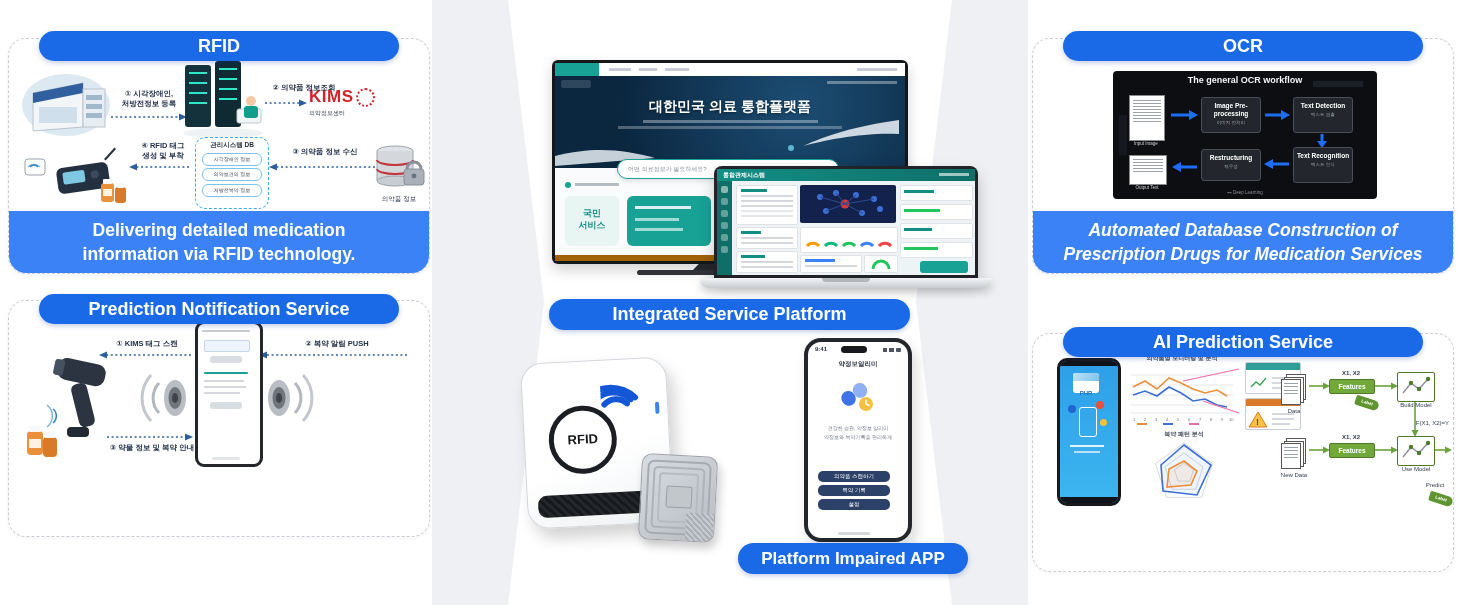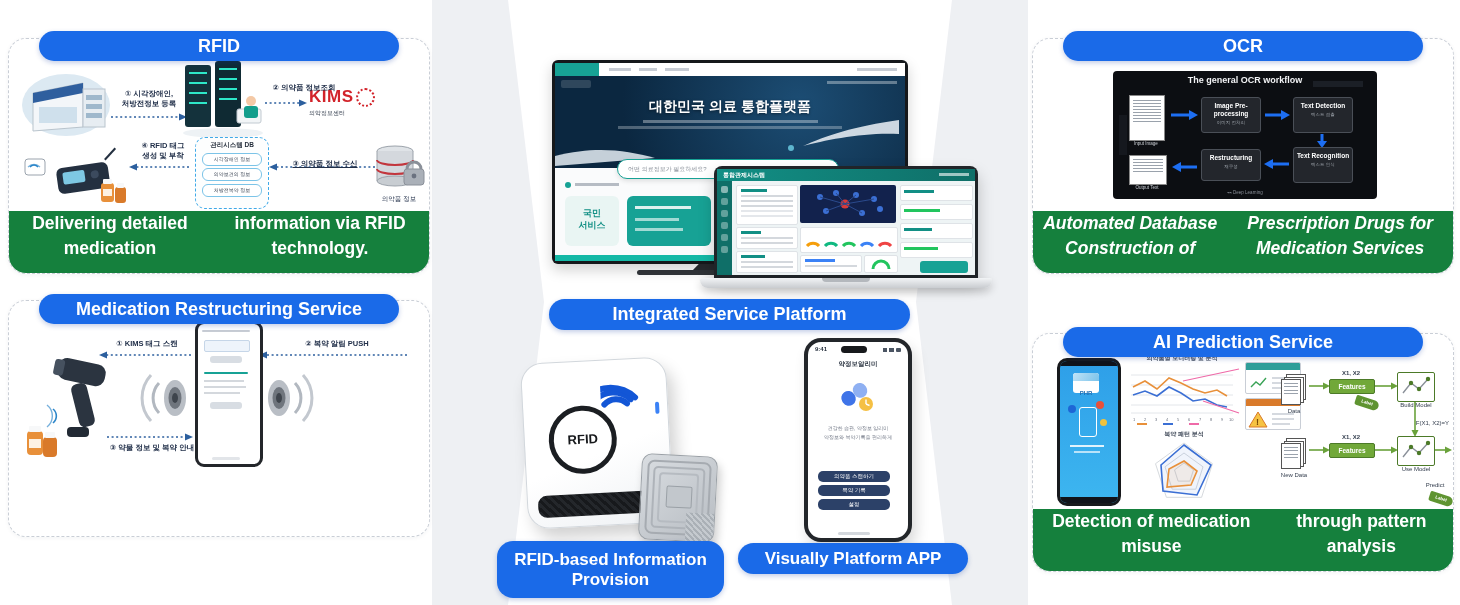--- a/index.html
+++ b/index.html
@@ -4,21 +4,21 @@
 <style>
   html,body{margin:0;padding:0;background:#fff;}
   body{font-family:"Liberation Sans","DejaVu Sans",sans-serif;}
   .stage{position:relative;width:1460px;height:605px;background:#fff;overflow:hidden;}
   .abs{position:absolute;}
   
   .chev{position:absolute;top:0;left:0;z-index:0;}
   
   .panel{position:absolute;background:#fff;border:1.6px dashed #c9ced6;border-radius:18px;z-index:2;box-shadow:0 1px 4px rgba(20,30,50,.05);}
   .pill{position:absolute;background:#1a6ae8;color:#fff;font-weight:bold;text-align:center;border-radius:17px;z-index:4;display:flex;align-items:center;justify-content:center;line-height:1.15;box-shadow:0 2px 5px rgba(20,60,160,.25);}
-  .cap{position:absolute;left:0;right:0;bottom:0;background:#15803d;border-radius:0 0 17px 17px;color:#fff;font-weight:bold;font-size:17.5px;line-height:1.4;text-align:center;display:flex;flex-direction:row;justify-content:center;}
+  .cap{position:absolute;left:0;right:0;bottom:0;background:#3b82f6;border-radius:0 0 17px 17px;color:#fff;font-weight:bold;font-size:17.5px;line-height:1.4;text-align:center;display:flex;flex-direction:column;justify-content:center;}
   .lbl{position:absolute;font-size:7.5px;font-weight:bold;color:#22304a;text-align:center;line-height:1.3;z-index:3;}
   
   .dbbox{position:absolute;border:1.4px dashed #3fa9e8;border-radius:10px;background:#fdfefe;text-align:center;z-index:3;}
   .dbbox .t{font-size:6.5px;font-weight:bold;color:#1f2937;margin-top:3px;}
   .dbpill{width:58px;height:11px;margin:2.5px auto 0;border:1px solid #7cc4e8;border-radius:6px;font-size:5px;color:#374151;line-height:11px;background:#fff;}
   
   .ocrbox{position:absolute;background:#23262c;border:1px solid #4a4f57;border-radius:3px;color:#fff;text-align:center;z-index:2;}
   .ocrbox .en{font-size:6.5px;font-weight:bold;line-height:1.25;padding-top:4px;}
   .ocrbox .ko{font-size:4.5px;color:#9aa0a8;margin-top:2px;}
   .doc{position:absolute;background:#fff;border:1px solid #888;}
@@ -127,21 +127,21 @@
       <span>생성 및 부착</span>
     </div>
 
     <div class="dbbox" style="left:186px;top:98px;width:72px;height:70px;">
       <div class="t">관리시스템 DB</div>
       <div class="dbpill">시각장애인 정보</div>
       <div class="dbpill">의약보건의 정보</div>
       <div class="dbpill">처방전복약 정보</div>
     </div>
 
-    <div class="lbl" style="left:268px;top:120px;width:96px;text-decoration:underline;"><span>③ 의약품 정보 수신</span></div>
+    <div class="lbl" style="left:268px;top:108px;width:96px;"><span>③ 의약품 정보 수신</span></div>
 
     <svg class="abs" style="left:364px;top:104px;" width="52" height="50">
       <g stroke="#9ca3ab">
           <ellipse cx="22" cy="8" rx="18" ry="5" fill="#dfe3e7"></ellipse>
           <rect x="4" y="8" width="36" height="30" fill="#d4d8dd" stroke="none"></rect>
           <line x1="4" y1="8" x2="4" y2="38"></line>
           <line x1="40" y1="8" x2="40" y2="38"></line>
         </g>
       <path d="M4,17 a18,5 0 0 0 36,0" fill="none" stroke="#c2363d" stroke-width="2"></path>
       <path d="M4,26 a18,5 0 0 0 36,0" fill="none" stroke="#c2363d" stroke-width="2"></path>
@@ -153,21 +153,21 @@
     <div class="lbl" style="left:360px;top:156px;width:60px;font-weight:normal;font-size:6.5px;"><span>의약품 정보</span></div>
 
     <div class="cap" style="height:62px;">
       <span>Delivering detailed medication</span>
       <span>information via RFID technology.</span>
     </div>
   </div>
 
   <div class="panel" style="left:8px;top:300px;width:420px;height:235px;">
     <div class="pill" style="left:30px;top:-7px;width:360px;height:30px;font-size:18px;">
-        <span>Medication Restructuring Service</span>
+        <span>Prediction Notification Service</span>
       </div>
 
     <svg class="abs" style="left:0;top:0;" width="420" height="173">
       <line x1="182" y1="54" x2="98" y2="54" stroke="#2c5f9e" stroke-width="1.5" stroke-dasharray="2 2.6"></line>
         <polygon points="98,50.5 90,54 98,57.5" fill="#2c5f9e"></polygon>
       <line x1="398" y1="54" x2="258" y2="54" stroke="#2c5f9e" stroke-width="1.5" stroke-dasharray="2 2.6"></line>
         <polygon points="258,50.5 250,54 258,57.5" fill="#2c5f9e"></polygon>
       <line x1="98" y1="136" x2="176" y2="136" stroke="#2c5f9e" stroke-width="1.5" stroke-dasharray="2 2.6"></line>
         <polygon points="176,132.5 184,136 176,139.5" fill="#2c5f9e"></polygon>
     </svg>
@@ -458,28 +458,24 @@
       <g fill="#6aa23b">
         <polygon points="290,48.5 297,52 290,55.5"></polygon>
           <polygon points="358,48.5 365,52 358,55.5"></polygon>
         <polygon points="378.5,96 382,103 385.5,96"></polygon>
         <polygon points="290,112.5 297,116 290,119.5"></polygon>
           <polygon points="358,112.5 365,116 358,119.5"></polygon>
         <polygon points="412,112.5 419,116 412,119.5"></polygon>
       </g>
     </svg>
 
-    <div class="cap" style="height:62px;">
-      <span>Detection of medication misuse</span>
-      <span>through pattern analysis</span>
-    </div>
   </div>
 
   <div class="abs" style="left:552px;top:60px;width:350px;height:198px;background:#15181b;border-radius:6px;padding:3px;z-index:2;box-shadow:0 6px 14px rgba(0,0,0,.18);">
-    <div class="abs" style="left:3px;top:3px;right:3px;bottom:3px;background:#14b8a6;overflow:hidden;">
+    <div class="abs" style="left:3px;top:3px;right:3px;bottom:3px;background:#a16207;overflow:hidden;">
 
       <div class="abs" style="left:0;top:0;width:100%;height:13px;background:#fff;border-bottom:1px solid #e5e8ec;">
         <div class="abs" style="left:0;top:0;width:44px;height:13px;background:#17a295;"></div>
         <div class="abs" style="left:54px;top:5px;width:22px;height:3px;background:#c7ccd4;"></div>
         <div class="abs" style="left:84px;top:5px;width:18px;height:3px;background:#c7ccd4;"></div>
         <div class="abs" style="left:110px;top:5px;width:24px;height:3px;background:#c7ccd4;"></div>
         <div class="abs" style="right:8px;top:5px;width:40px;height:3px;background:#c7ccd4;"></div>
       </div>
 
       <div class="abs" style="left:0;top:13px;width:100%;height:92px;background:radial-gradient(circle at 70% 30%, #1c4d74, #0b2740 70%);">
@@ -683,21 +679,17 @@
       <span>약정보와 복약기록을 편리하게</span>
     </div>
     <div class="abs" style="left:10px;top:126px;width:72px;">
       <div class="navybtn"><span>의약품 스캔하기</span></div>
       <div class="navybtn"><span>복약 기록</span></div>
       <div class="navybtn"><span>설정</span></div>
     </div>
     <div class="abs" style="left:30px;bottom:3px;width:32px;height:3px;background:#d4d8dd;border-radius:2px;"></div>
   </div>
 
-  <div class="pill" style="left:497px;top:541px;width:227px;height:57px;font-size:17px;border-radius:16px;flex-direction:column;z-index:4;">
-    <span>RFID-based Information</span>
-    <span>Provision</span>
-  </div>
   <div class="pill" style="left:738px;top:543px;width:230px;height:31px;font-size:17px;z-index:4;">
-      <span>Visually Platform APP</span>
+      <span>Platform Impaired APP</span>
     </div>
 
 </div>
 
 </body></html>

